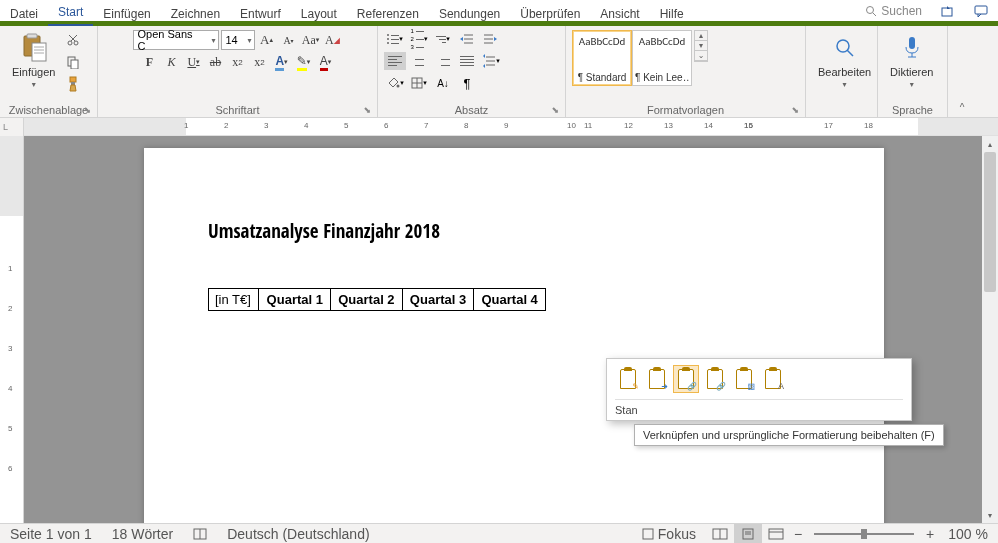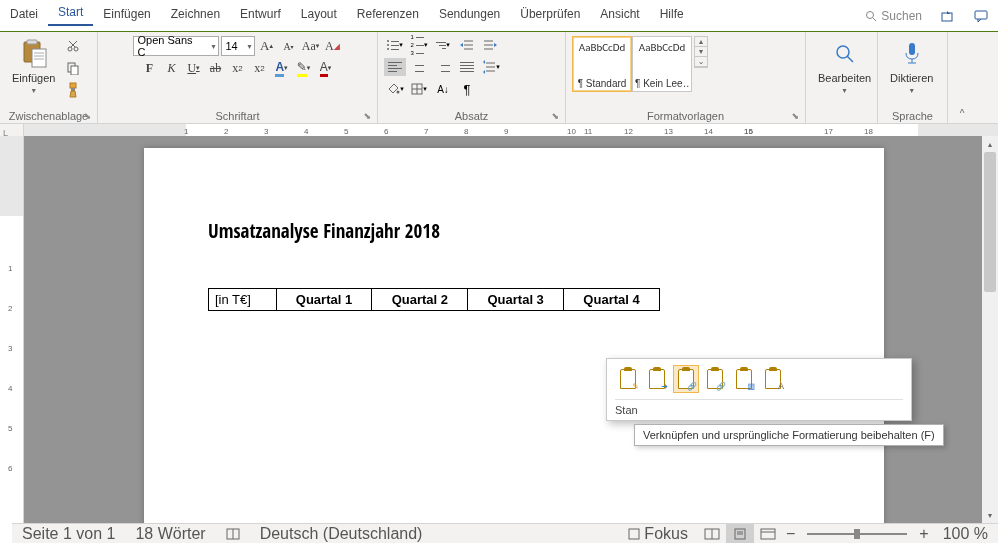--- a/index.html
+++ b/index.html
@@ -1,18 +1,18 @@
 <!DOCTYPE html>
 <html><head>
 <meta charset="utf-8">
 <style>
 * { margin: 0; padding: 0; box-sizing: border-box; font-family: "Segoe UI", sans-serif; }
 body { width: 998px; height: 543px; background: #fff; overflow: hidden; position: relative; }
 
-.titlebar { height: 32px; background: #fff; display: flex; border-bottom: 1px solid #4d7c0f; }
+.titlebar { height: 26px; background: #fff; display: flex; border-bottom: 5px solid #4d7c0f; }
 .tabs { display: flex; align-items: flex-end; height: 26px; }
 .tab { padding: 4px 10px 5px; font-size: 12px; color: #444; cursor: pointer; }
 .tab.active { color: #2b579a; border-bottom: 2px solid #2b579a; font-weight: 400; }
 .titlebar-right { margin-left: auto; display: flex; align-items: center; gap: 0; }
 .titlebar-btn { width: 34px; height: 24px; display: flex; align-items: center; justify-content: center; color: #666; }
 .search-box { display: flex; align-items: center; gap: 4px; color: #888; font-size: 12px; padding: 0 8px; }
 
 .ribbon { height: 92px; background: #f3f2f1; border-bottom: 1px solid #d4d4d4; display: flex; }
 .ribbon-group { border-right: 1px solid #d4d4d4; display: flex; flex-direction: column; padding: 2px 4px 0; }
 .ribbon-group-body { flex: 1; display: flex; align-items: flex-start; gap: 2px; padding: 2px; }
@@ -63,21 +63,21 @@
 .hruler .num { position: absolute; top: 3px; }
 
 .workspace { position: absolute; top: 136px; bottom: 20px; left: 0; right: 0; display: flex; background: #949494; }
 .vruler { width: 24px; background: #fff; border-right: 1px solid #d4d4d4; position: relative; }
 .vruler .shade { position: absolute; left: 0; right: 0; background: #e7e7e7; }
 .vruler .num { position: absolute; font-size: 8px; color: #666; left: 8px; }
 .doc-scroll { flex: 1; position: relative; overflow: hidden; }
 .page { position: absolute; left: 120px; top: 12px; width: 740px; height: 900px; background: #fff; box-shadow: 0 0 6px rgba(0,0,0,0.25); padding: 70px 64px; }
 .page h1 { font-family: "Open Sans Condensed", "Arial Narrow", sans-serif; font-weight: bold; font-size: 19px; letter-spacing: 0px; }
 
-.tbl { border-collapse: collapse; margin-top: 44px; width: 452px; font-family: "Open Sans Condensed", "Arial Narrow", sans-serif; }
+.tbl { border-collapse: collapse; margin-top: 44px; width: 338px; font-family: "Open Sans Condensed", "Arial Narrow", sans-serif; }
 .tbl th, .tbl td { border: 1px solid #000; padding: 3px 6px; font-size: 13px; }
 .tbl th { text-align: center; font-weight: bold; }
 .tbl th:first-child { text-align: left; font-weight: normal; }
 .tbl td { text-align: right; }
 .tbl td:first-child { text-align: left; font-weight: bold; }
 
 .scrollbar-v { position: absolute; right: 0; top: 0; bottom: 0; width: 16px; background: #f0f0f0; }
 .scrollbar-v .thumb { position: absolute; left: 2px; right: 2px; top: 16px; height: 140px; background: #c8c8c8; border-radius: 2px; }
 .scrollbar-v .arr { position: absolute; left: 0; right: 0; height: 16px; display: flex; align-items: center; justify-content: center; font-size: 8px; color: #666; }
 
@@ -86,21 +86,21 @@
 .paste-opts { display: flex; gap: 3px; margin-bottom: 6px; }
 .paste-opt { width: 26px; height: 28px; display: flex; align-items: center; justify-content: center; border: 1px solid transparent; position: relative; }
 .paste-opt.hover { background: #fbe8c5; border-color: #f0b84c; }
 .clipboard-icon { width: 16px; height: 20px; border: 1.5px solid #b08000; border-radius: 2px 2px 0 0; background: #fff; position: relative; }
 .clipboard-icon::before { content: ""; position: absolute; top: -3px; left: 3px; right: 3px; height: 4px; background: #b08000; border-radius: 2px 2px 0 0; }
 .clipboard-icon .badge { position: absolute; bottom: -3px; right: -4px; font-size: 8px; }
 .paste-default { font-size: 11px; color: #444; border-top: 1px solid #e0e0e0; padding-top: 4px; white-space: nowrap; overflow: hidden; }
 
 .tooltip { position: absolute; left: 634px; top: 424px; background: #fff; border: 1px solid #b0b0b0; padding: 4px 8px; font-size: 11px; color: #333; box-shadow: 2px 2px 5px rgba(0,0,0,0.2); z-index: 20; white-space: nowrap; }
 
-.statusbar { position: absolute; bottom: 0; left: 12px; right: 0; height: 20px; background: #f3f2f1; border-top: 1px solid #d4d4d4; display: flex; align-items: center; font-size: 16px; color: #555; }
+.statusbar { position: absolute; bottom: 0; left: 0; right: 0; height: 20px; background: #f3f2f1; border-top: 1px solid #d4d4d4; display: flex; align-items: center; font-size: 14px; color: #555; }
 .statusbar .seg { padding: 0 10px; display: flex; align-items: center; gap: 4px; }
 .statusbar .right { margin-left: auto; display: flex; align-items: center; }
 .view-btn { width: 28px; height: 20px; display: flex; align-items: center; justify-content: center; color: #666; }
 .view-btn.active { background: #d0d0d0; }
 .zoom-slider { width: 100px; height: 2px; background: #888; margin: 0 8px; position: relative; }
 .zoom-slider .knob { position: absolute; width: 6px; height: 10px; background: #888; top: -4px; left: 47px; }
 
 svg { display: block; }
 </style>
 </head>

